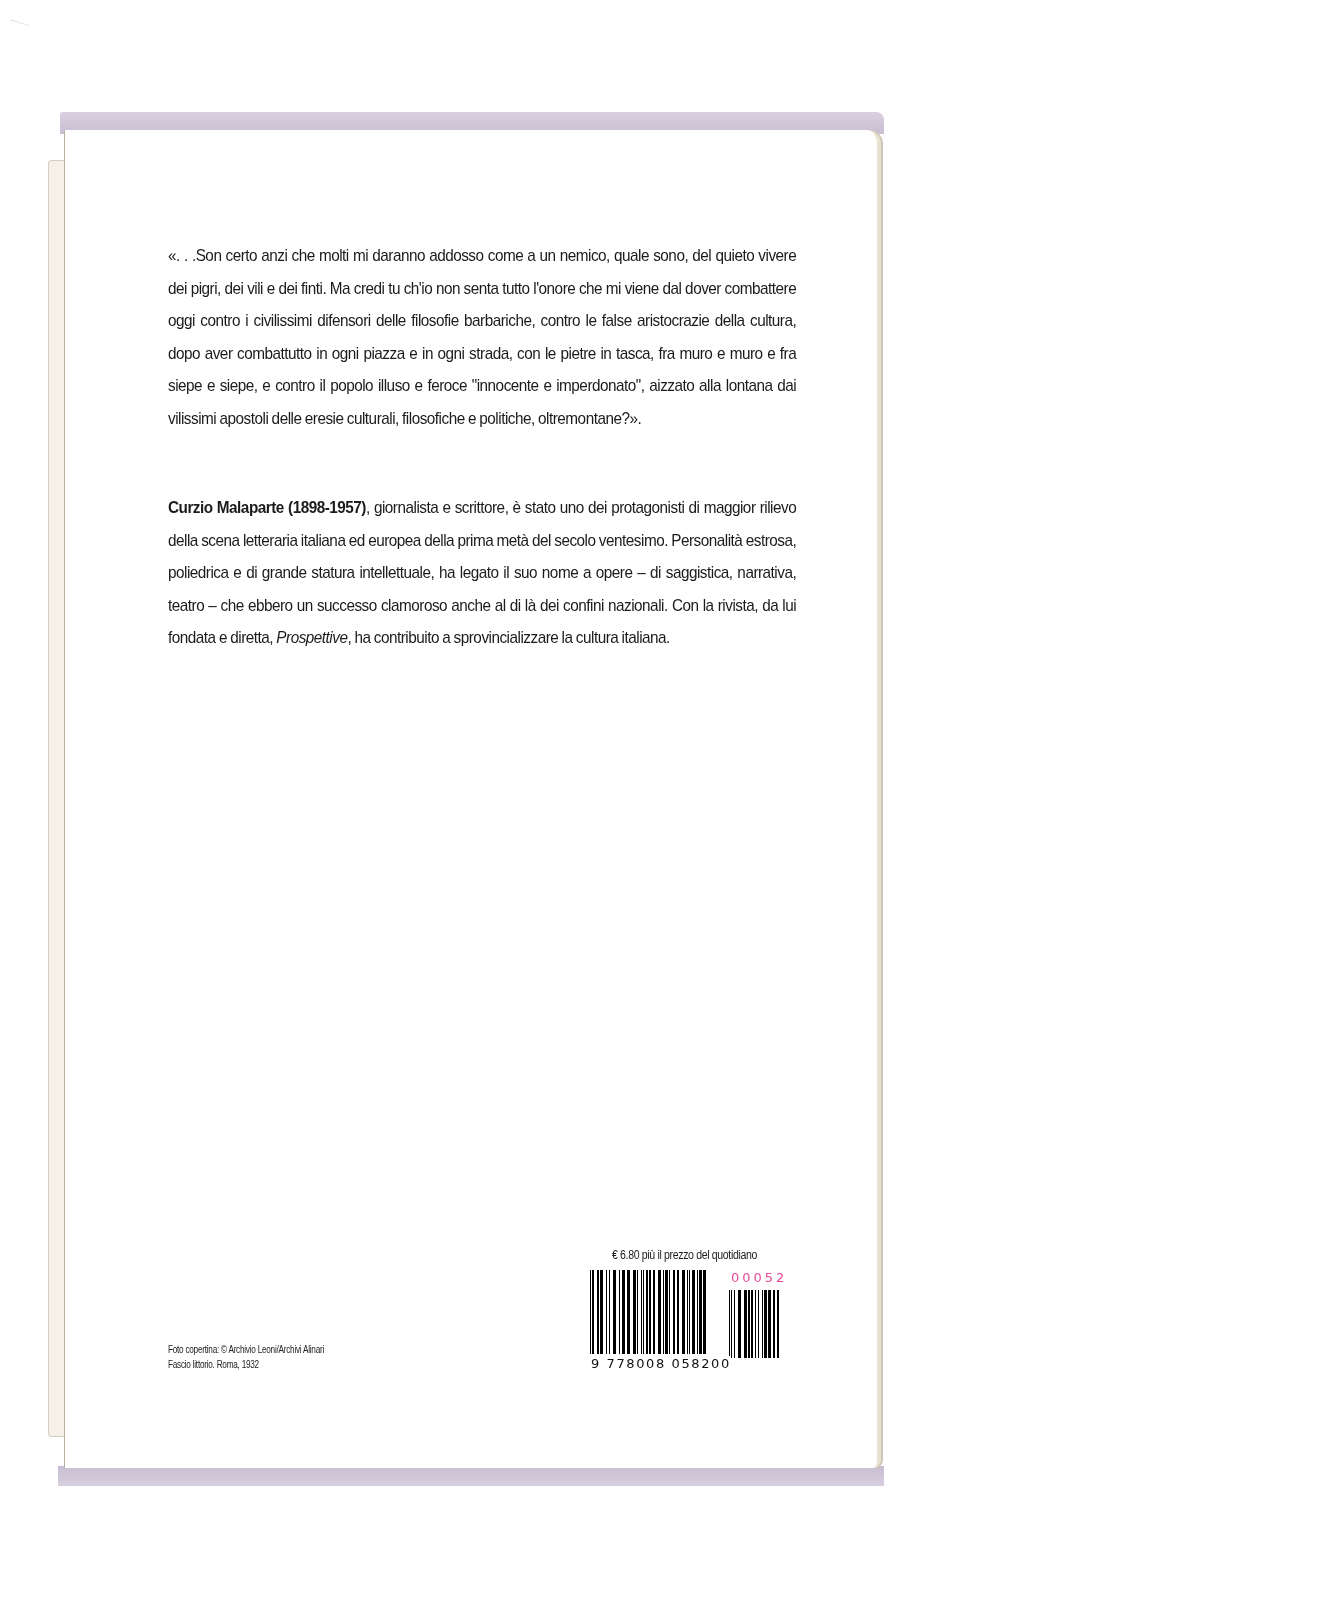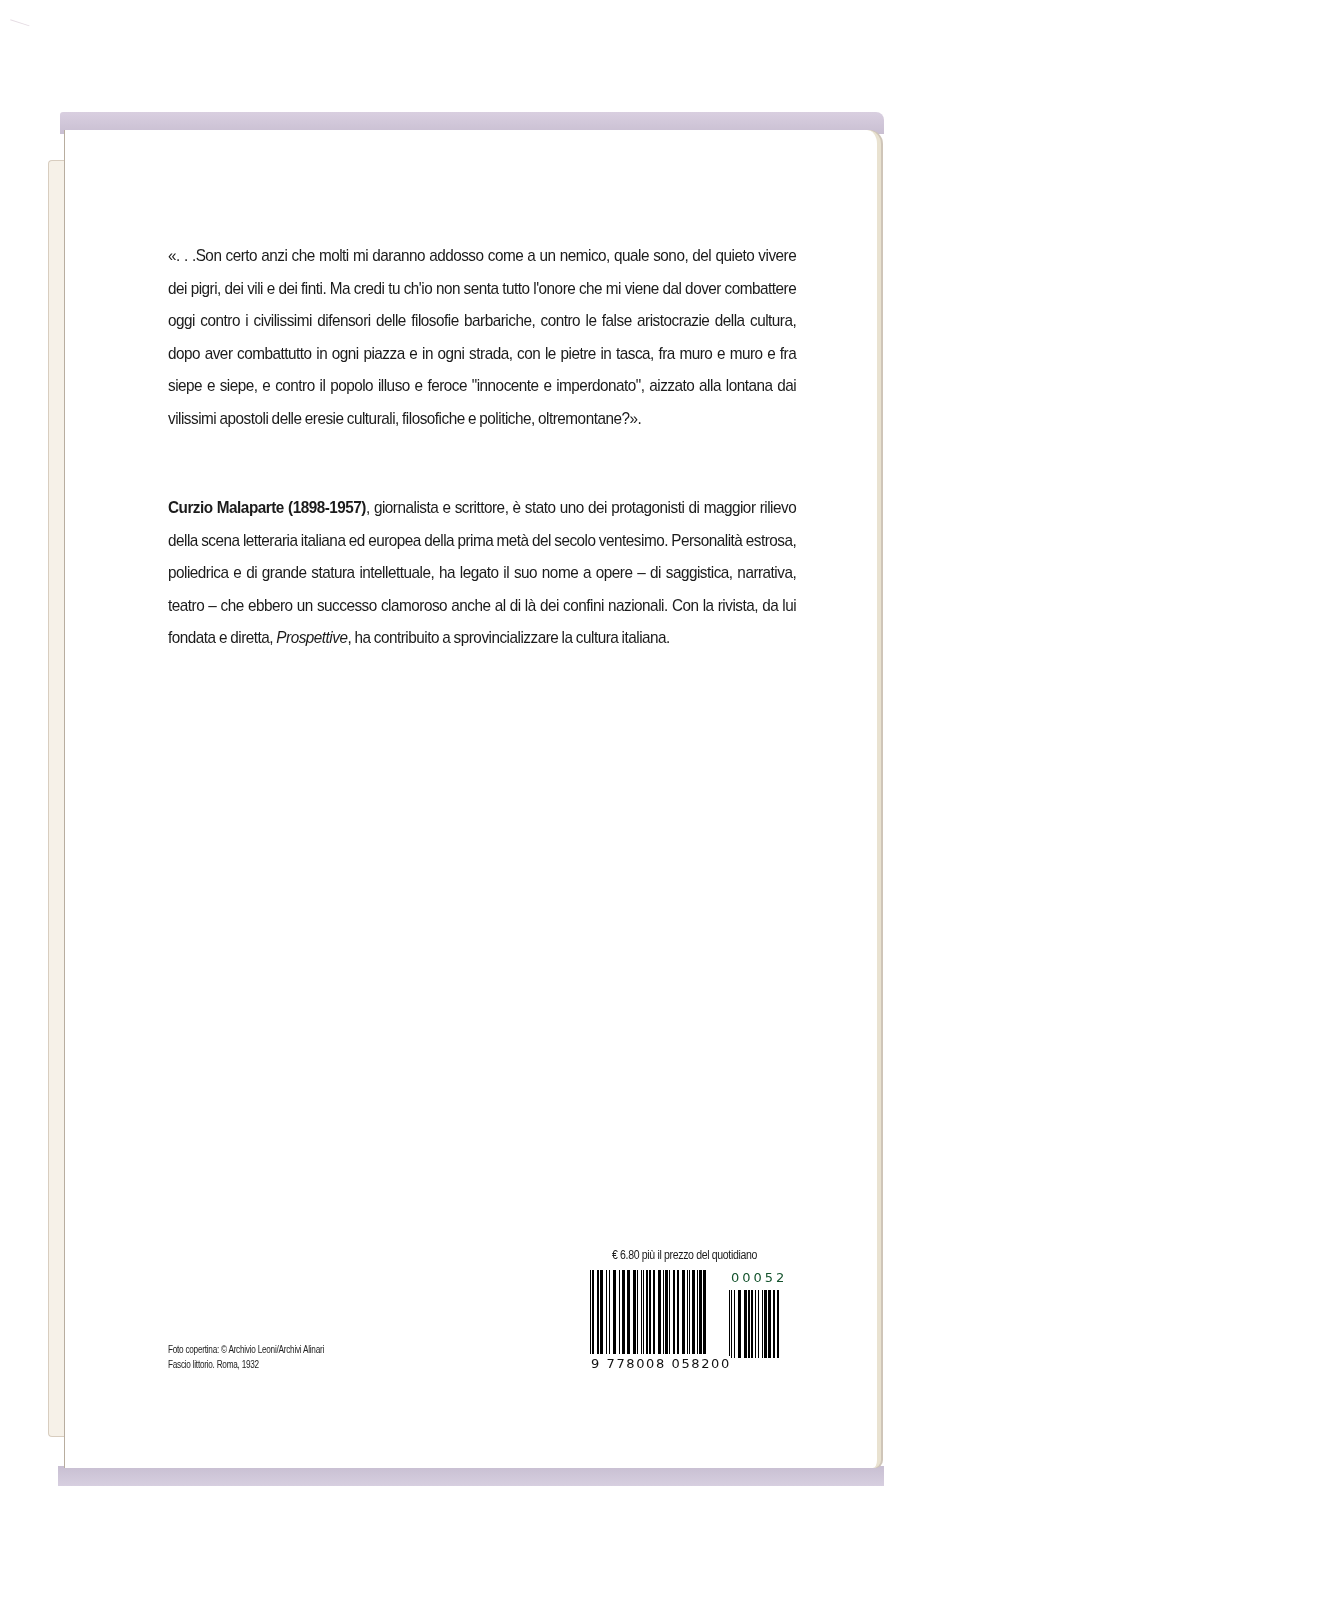--- a/index.html
+++ b/index.html
@@ -66,21 +66,21 @@
     display: flex; align-items: stretch;
   }
   .barcode-addon {
     position: absolute; left: 729px; top: 1290px; width: 62px; height: 68px;
     display: flex; align-items: stretch;
   }
   .bar { background: #000; height: 100%; }
   .gap { height: 100%; }
   .addon-digits {
     position: absolute; left: 731px; top: 1270px;
-    font-family: "DejaVu Sans", sans-serif; font-size: 13px; letter-spacing: 3px; color: #14532d;
+    font-family: "DejaVu Sans", sans-serif; font-size: 13px; letter-spacing: 3px; color: #ec4899;
   }
   .ean-digits {
     position: absolute; left: 591px; top: 1356px;
     font-family: "DejaVu Sans", sans-serif; font-size: 13px; color: #111; letter-spacing: 1.6px;
     background: #fff;
     text-align: right;
   }
   .credits {
     position: absolute; left: 168px; top: 1342px;
     font-family: "Liberation Sans", sans-serif; font-size: 10px; color: #222;

